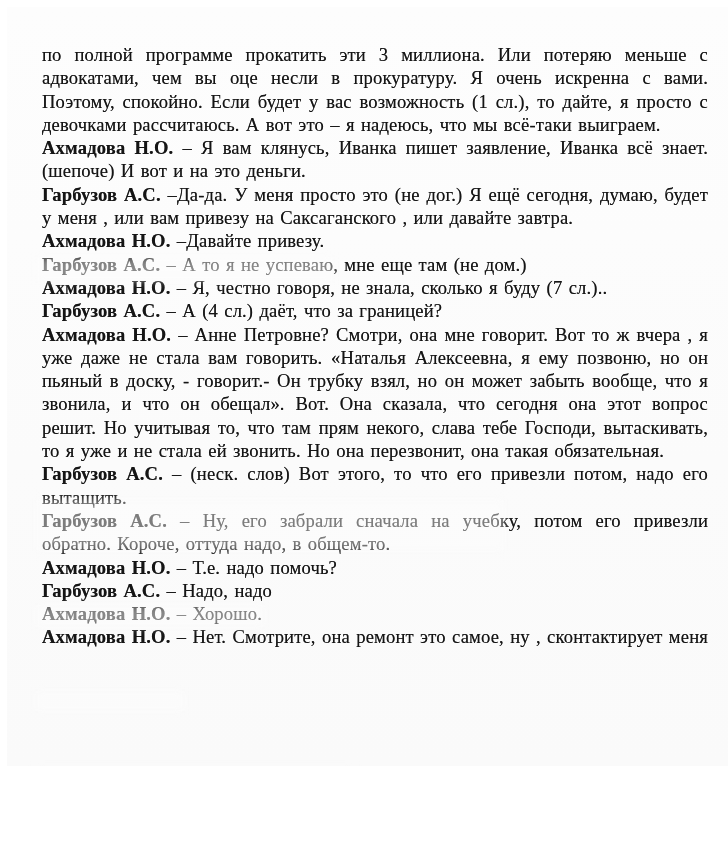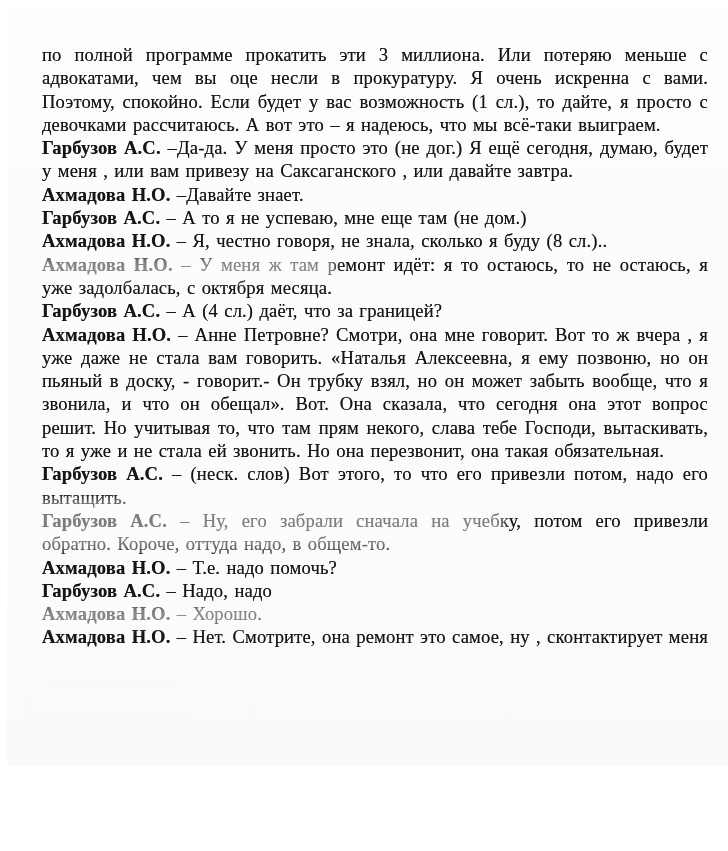--- a/index.html
+++ b/index.html
@@ -49,31 +49,31 @@
 </style>
 </head>
 <body>
 
 <div class="page">
   <div class="text-block">
 
     <p class="utt"><span>по полной программе прокатить эти 3 миллиона. Или потеряю меньше с адвокатами, чем вы оце несли в прокуратуру. Я очень искренна с вами. Поэтому, спокойно. Если будет у вас возможность (1 сл.), то дайте, я просто с девочками рассчитаюсь. А вот это – я надеюсь, что мы всё-таки выиграем.</span></p>
 
 
+    <p class="utt"><span class="spk">Ахмадова Н.О.</span><span> – Я вам клянусь, Иванка пишет заявление, Иванка всё знает. (шепоче) И вот и на это деньги.</span></p>
 
     <p class="utt"><span class="spk">Гарбузов А.С.</span><span> –Да-да. У меня просто это (не дог.) Я ещё сегодня, думаю, будет у меня , или вам привезу на Саксаганского , или давайте завтра.</span></p>
 
-    <p class="utt"><span class="spk">Ахмадова Н.О.</span><span> –Давайте знает.</span></p>
+    <p class="utt"><span class="spk">Ахмадова Н.О.</span><span> –Давайте привезу.</span></p>
 
     <p class="utt"><span class="spk">Гарбузов А.С.</span><span> – А то я не успеваю, мне еще там (не дом.)</span></p>
 
-    <p class="utt"><span class="spk">Ахмадова Н.О.</span><span> – Я, честно говоря, не знала, сколько я буду (8 сл.)..</span></p>
+    <p class="utt"><span class="spk">Ахмадова Н.О.</span><span> – Я, честно говоря, не знала, сколько я буду (7 сл.)..</span></p>
 
 
-    <p class="utt"><span class="spk">Ахмадова Н.О.</span><span> – У меня ж там ремонт идёт: я то остаюсь, то не остаюсь, я уже задолбалась, с октября месяца.</span></p>
 
     <p class="utt"><span class="spk">Гарбузов А.С.</span><span> – А (4 сл.) даёт, что за границей?</span></p>
 
     <p class="utt"><span class="spk">Ахмадова Н.О.</span><span> – Анне Петровне? Смотри, она мне говорит. Вот то ж вчера , я уже даже не стала вам говорить. «Наталья Алексеевна, я ему позвоню, но он пьяный в доску, - говорит.- Он трубку взял, но он может забыть вообще, что я звонила, и что он обещал». Вот. Она сказала, что сегодня она этот вопрос решит. Но учитывая то, что там прям некого, слава тебе Господи, вытаскивать, то я уже и не стала ей звонить. Но она перезвонит, она такая обязательная.</span></p>
 
     <p class="utt"><span class="spk">Гарбузов А.С.</span><span> – (неск. слов) Вот этого, то что его привезли потом, надо его вытащить.</span></p>
 
 
     <p class="utt"><span class="spk">Гарбузов А.С.</span><span> – Ну, его забрали сначала на учебку, потом его привезли обратно. Короче, оттуда надо, в общем-то.</span></p>
 

